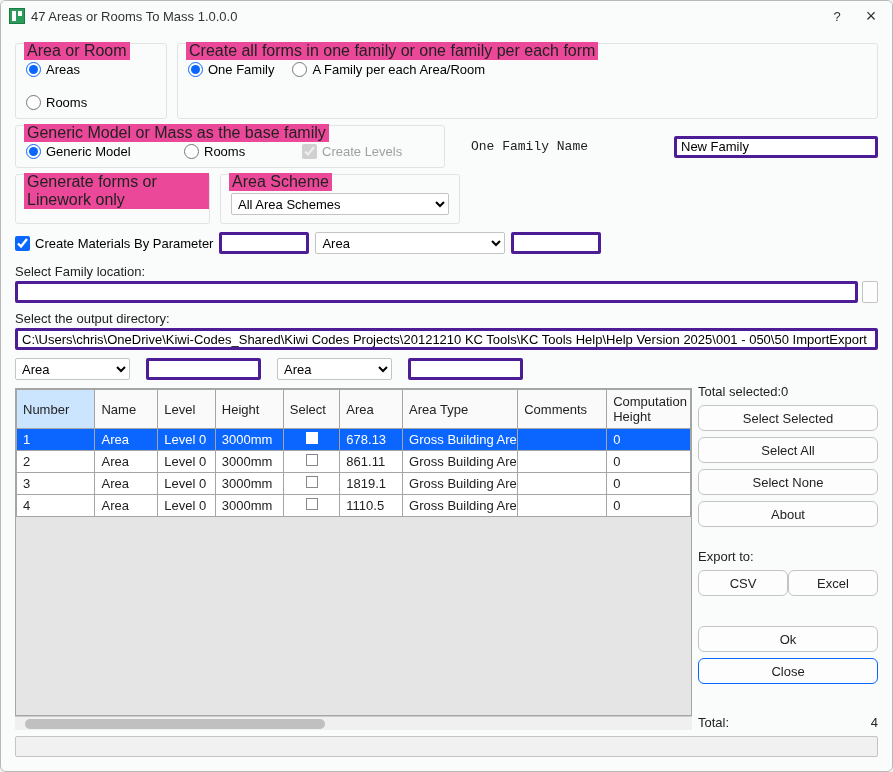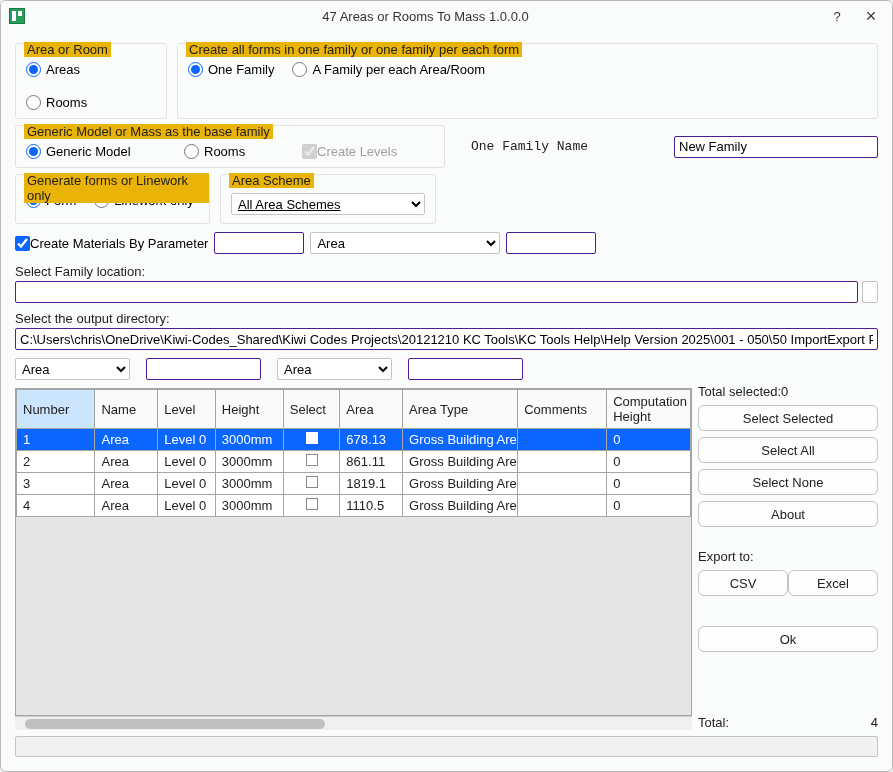--- a/index.html
+++ b/index.html
@@ -11,41 +11,41 @@
   }
   .titlebar {
     height: 30px; display: flex; align-items: center; padding: 0 4px 0 8px;
     background: #fafcfc;
   }
   .title-icon {
     width: 16px; height: 16px; background: #2a9d5d; margin-right: 6px;
     display:flex; align-items:center; justify-content:center; color:#fff;
     font-size:10px; font-weight:bold; border:1px solid #1c7a44;
   }
-  .title-text { flex: 1; color: #333; text-align: center; }
+  .title-text { flex: 1; color: #333; }
   .winbtn { width: 34px; height: 28px; display:flex; align-items:center; justify-content:center; color:#333; }
   .content { flex:1; padding: 6px 14px 14px 14px; display:flex; flex-direction:column; overflow:hidden; }
   .row { display:flex; gap:10px; }
   .group {
     border: 1px solid #e2e2e2; border-radius: 3px; position:relative;
     padding: 18px 10px 8px 10px; margin-top: 6px;
   }
   .group-label {
-    position:absolute; top: -2px; left: 8px; font-size:13px;
-    background: #eab308; padding: 0 3px; color:#222;
+    position:absolute; top: -2px; left: 8px; font-size:16px;
+    background: #ec4899; padding: 0 3px; color:#222;
   }
   .radio-row { display:flex; align-items:center; gap: 18px; flex-wrap:wrap; }
   .radio { display:flex; align-items:center; gap:5px; cursor:pointer; }
   .radio input[type=radio], .chk input[type=checkbox] { accent-color: #0a66ff; width:15px; height:15px; margin:0; }
-  .chk { display:flex; align-items:flex-end; }
+  .chk { display:flex; align-items:flex-end; gap:5px; }
   .chk.disabled { color:#a0a0a0; cursor:default; }
   .chk.disabled input { accent-color:#bbb; }
   .label { color:#222; }
   input[type=text] {
-    border:1px solid #4c1d95; border-radius:2px; height:22px; padding:1px 4px;
+    border:3px solid #4c1d95; border-radius:2px; height:22px; padding:1px 4px;
     background:#fff; font-size:13px;
   }
   select {
     border:1px solid #c4c4c4; border-radius:2px; height:22px; padding:0 2px;
     background:#fff; font-size:13px;
   }
   .table-wrap {
     border:1px solid #a5a5a5; flex:1; overflow:auto; background:#e5e5e5;
     margin-top:4px; position:relative;
   }
@@ -160,23 +160,23 @@
               <input type="radio" checked="" style="">
               <span>Form</span>
             </label>
           <label class="radio">
               <input type="radio" style="">
               <span>Linework only</span>
             </label>
         </div>
       </div>
 
-      <div class="group" style="width:216px;">
+      <div class="group" style="width:240px;">
         <div class="group-label">Area Scheme</div>
-        <select style="width:100%;text-decoration:underline;">
+        <select style="width:100%;">
           <option>All Area Schemes</option>
         </select>
       </div>
     </div>
 
     <div style="display:flex; align-items:center; gap:6px; margin-top:8px;">
       <label class="chk">
           <input type="checkbox" checked="" style="">
           <span>Create Materials By Parameter</span>
         </label>
@@ -296,20 +296,21 @@
         <button>Select All</button>
         <button>Select None</button>
         <button>About</button>
         <div class="label" style="margin-top:16px;">Export to:</div>
         <div class="export-row">
           <button>CSV</button>
           <button>Excel</button>
         </div>
         <div style="height:18px;"></div>
         <button>Ok</button>
+        <button class="primary">Close</button>
         <div class="bottom-total">
           <span>Total:</span>
           <span>4</span>
         </div>
       </div>
     </div>
 
     <div class="progressbar"></div>
   </div>
 </div>

